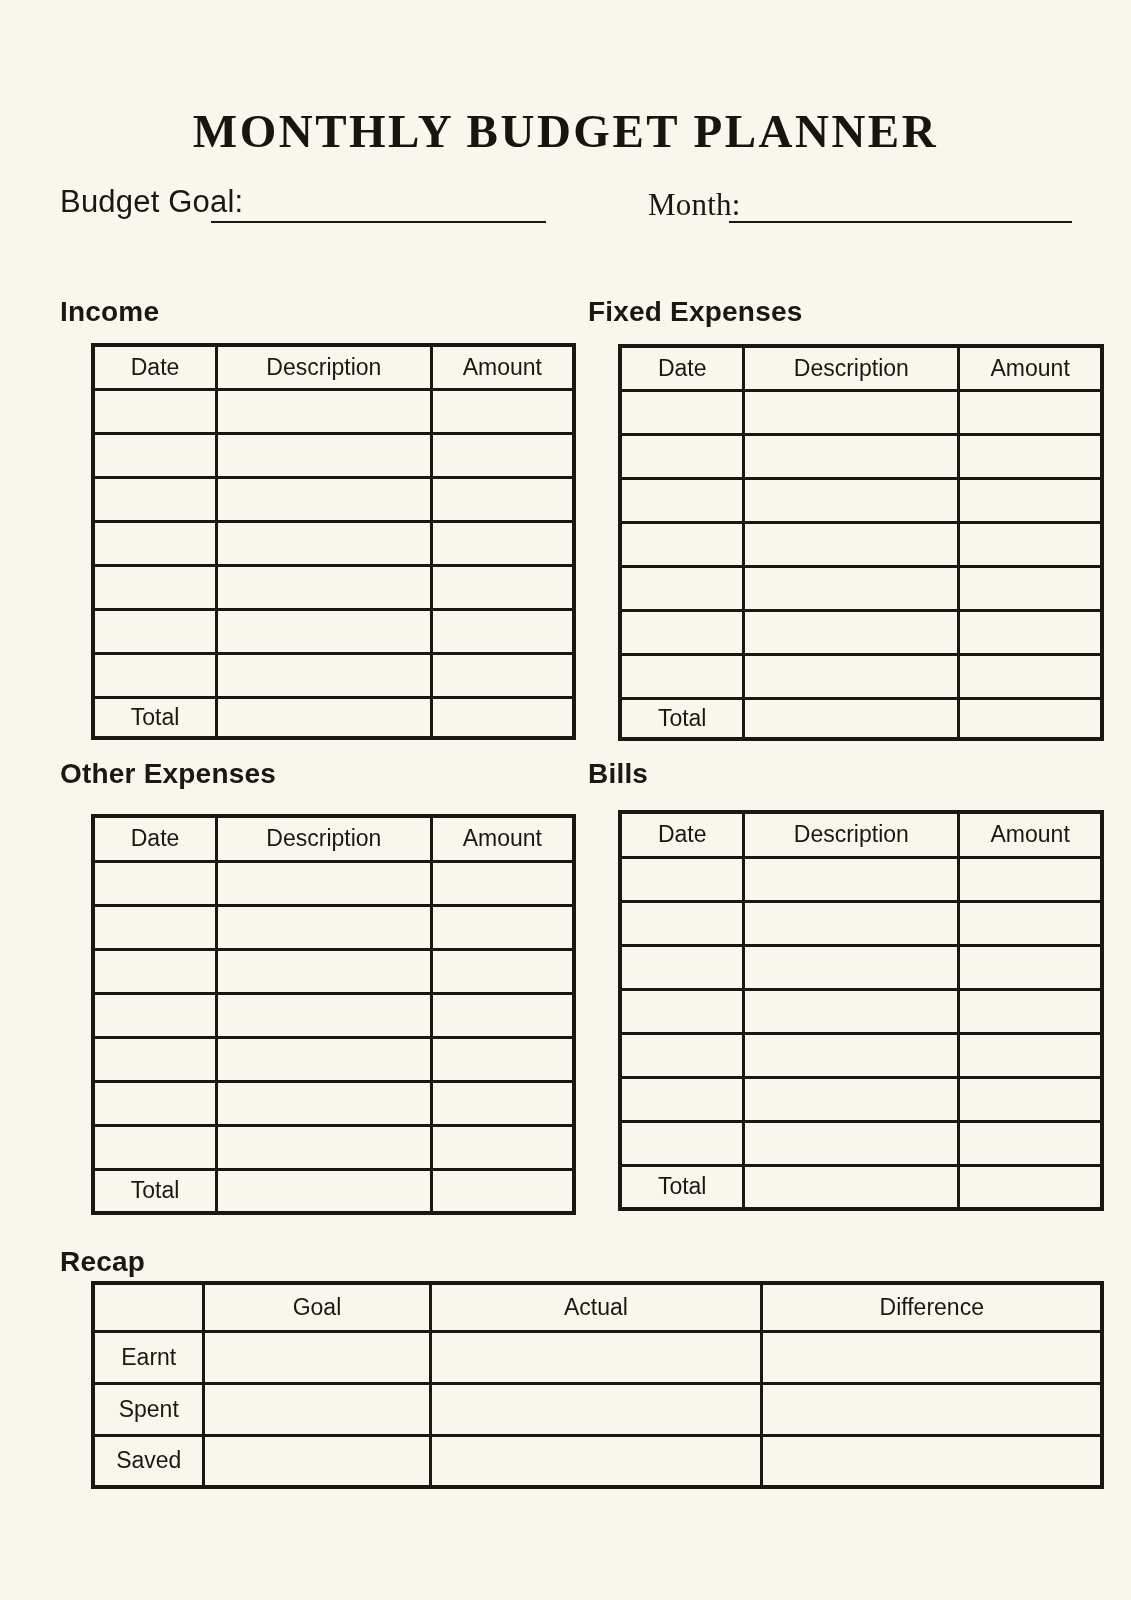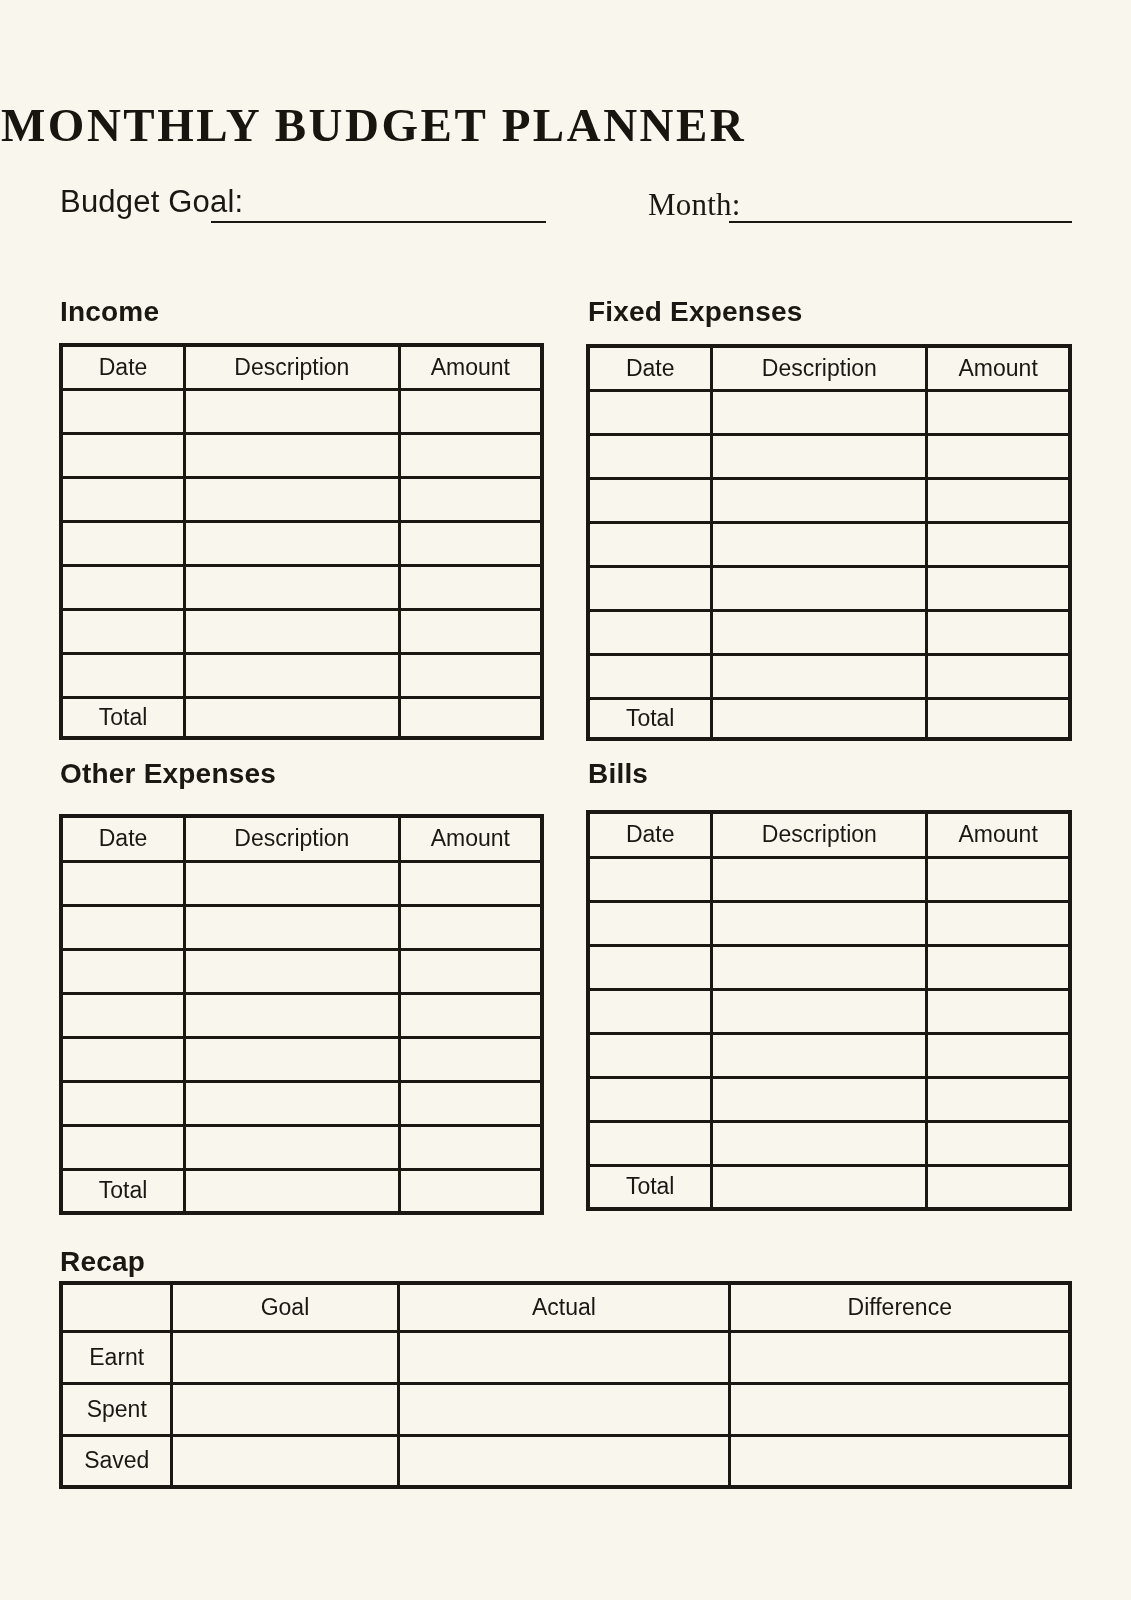--- a/index.html
+++ b/index.html
@@ -2,42 +2,42 @@
 <html><head>
 <meta charset="utf-8">
 <style>
   html,body{margin:0;padding:0;background:#e8e4da;}
   .page{
     position:relative;width:1131px;height:1600px;margin:0 auto;
     background:#f9f6ed;color:#1b1813;overflow:hidden;
     font-family:"Liberation Sans","DejaVu Sans",sans-serif;
   }
   .title{
-    position:absolute;left:0;right:0;top:99px;margin:1px;
+    position:absolute;left:0;right:0;top:99px;margin:7px;text-align:center;
     font-family:"Liberation Serif","DejaVu Serif",serif;font-weight:600;
     font-size:47px;letter-spacing:2.5px;color:#181410;line-height:1.1;
   }
   .field-label{position:absolute;font-size:31px;letter-spacing:.2px;line-height:1.1;}
   #budget-goal-label{left:60px;top:185px;}
   #month-label{left:648px;top:188px;font-family:Liberation Serif, serif;}
   .field-line{
     position:absolute;height:30px;border-bottom:2px solid #1b1813;
     font-size:24px;line-height:30px;padding:0 6px;box-sizing:border-box;
   }
   #budget-goal-line{left:211px;top:193px;width:335px;}
   #month-line{left:729px;top:193px;width:343px;}
   .section-title{position:absolute;margin:0;font-size:28px;font-weight:700;letter-spacing:.2px;line-height:1.1;}
   #h-income{left:60px;top:297px;}
   #h-fixed{left:588px;top:297px;}
   #h-other{left:60px;top:759px;}
   #h-bills{left:588px;top:759px;}
   #h-recap{left:60px;top:1247px;}
   table{position:absolute;border-collapse:collapse;table-layout:fixed;}
   table,th,td{border:3px solid #1b1813;}
-  table{border-width:4px;}
+  table{border-width:4px;margin-left:32px;}
   th,td{padding:0;text-align:center;vertical-align:middle;font-weight:400;font-size:23px;overflow:hidden;}
   #t-income{left:59px;top:343px;width:485px;}
   #t-fixed{left:586px;top:344px;width:486px;}
   #t-other{left:59px;top:814px;width:485px;}
   #t-bills{left:586px;top:810px;width:486px;}
   .main-tbl thead tr{height:44px;}
   .main-tbl tbody tr{height:44px;}
   .main-tbl tfoot tr{height:41px;}
   #t-other thead tr,#t-bills thead tr{height:45px;}
   #t-other tfoot tr,#t-bills tfoot tr{height:44px;}

